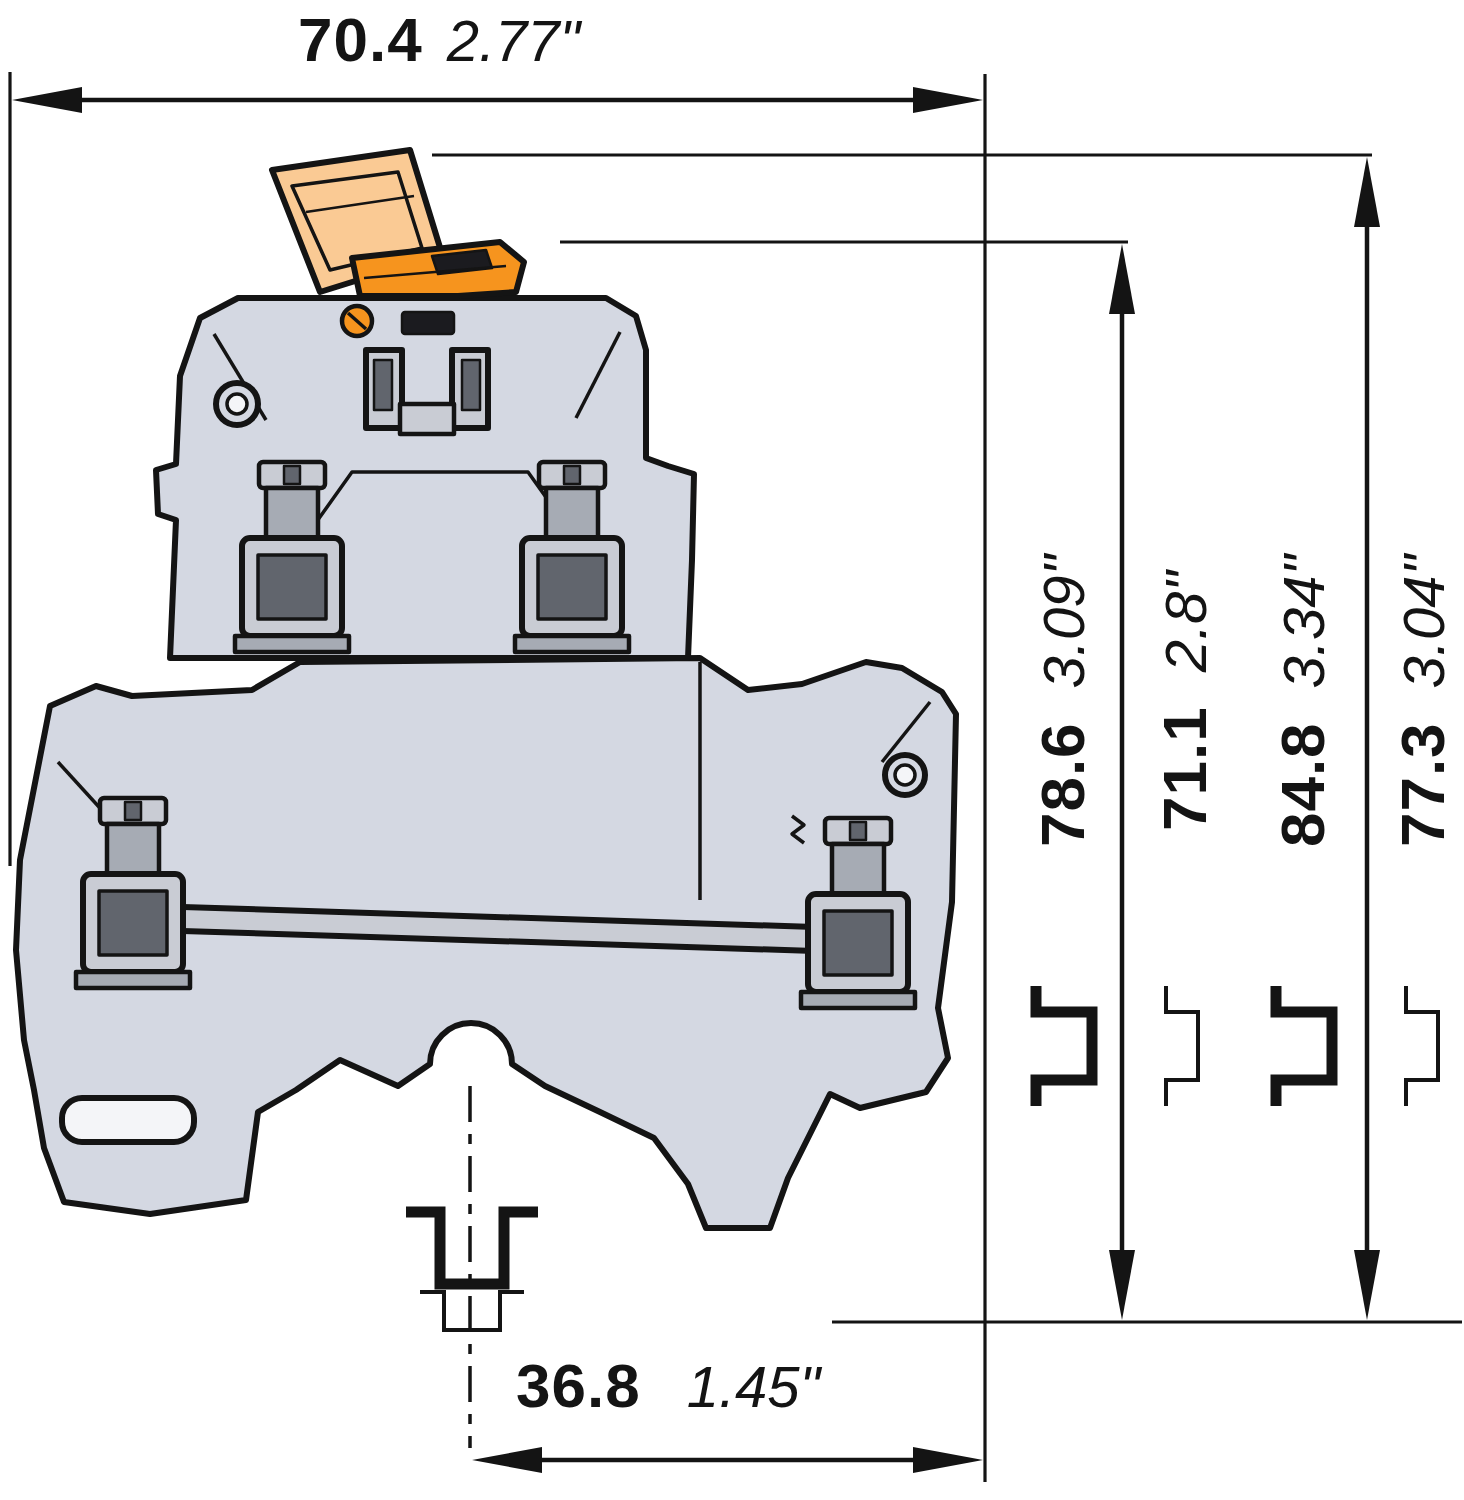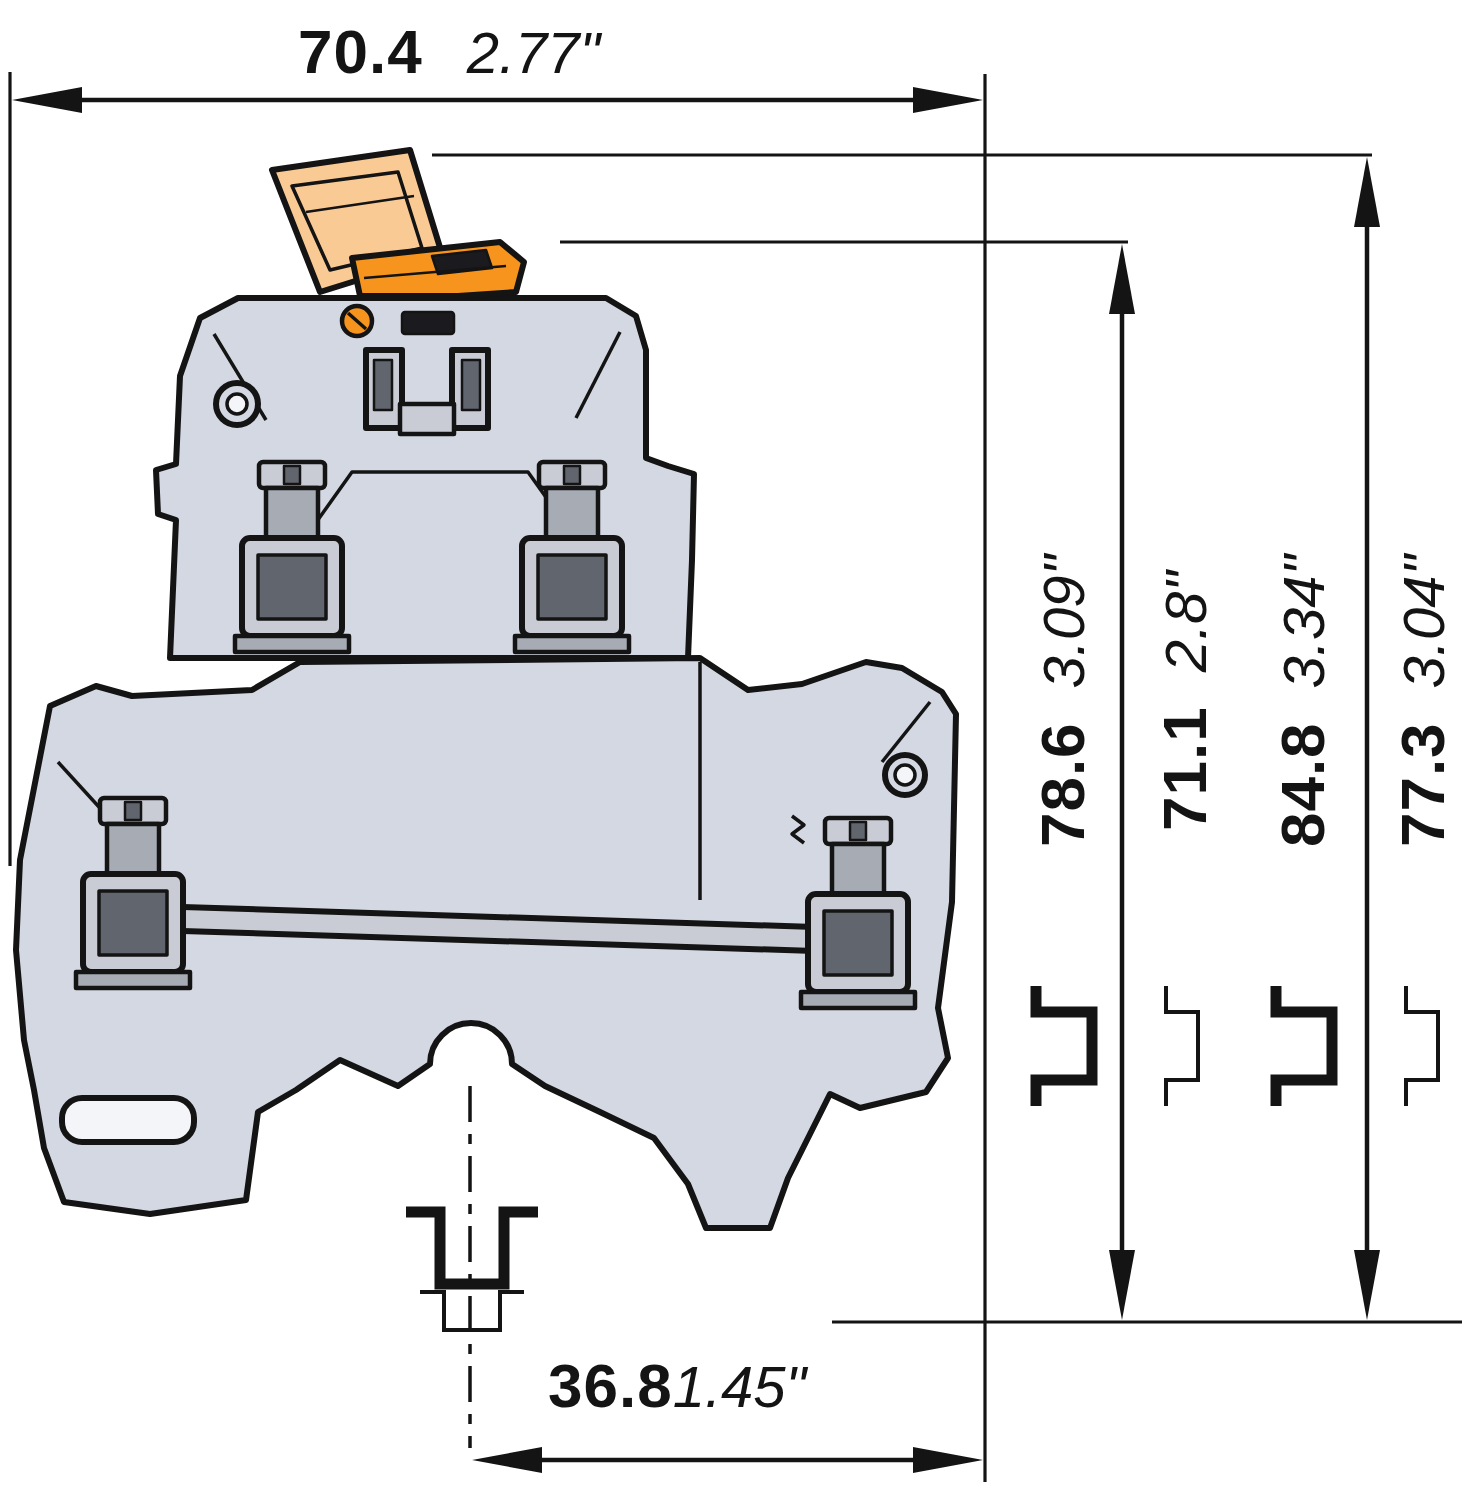--- a/index.html
+++ b/index.html
@@ -157,21 +157,21 @@
       <path class="railS" d="M 1036 986 V 1012 H 1092 V 1080 H 1036 V 1106"></path>
       <path class="railT" d="M 1166 986 V 1012 H 1198 V 1080 H 1166 V 1106"></path>
       <path class="railS" d="M 1276 986 V 1012 H 1332 V 1080 H 1276 V 1106"></path>
       <path class="railT" d="M 1406 986 V 1012 H 1438 V 1080 H 1406 V 1106"></path>
 
       <path class="railS" d="M 406 1212 H 440 V 1284 H 504 V 1212 H 538"></path>
       <path class="railT" d="M 420 1292 H 444 V 1330 H 500 V 1292 H 524"></path>
     </g>
   </svg>
 
-  <div class="dim-label" style="left:298px;top:16px;gap:44px">
+  <div class="dim-label" style="left:298px;top:4px;gap:24px">
     <span class="metric">70.4</span>
     <span class="inches">2.77"</span>
   </div>
 
   <div class="dim-label vlabel" style="left:824px;top:664px">
     <span class="metric">78.6</span>
     <span class="inches">3.09"</span>
   </div>
 
   <div class="dim-label vlabel" style="left:946px;top:664px">
@@ -182,18 +182,18 @@
   <div class="dim-label vlabel" style="left:1064px;top:664px">
     <span class="metric">84.8</span>
     <span class="inches">3.34"</span>
   </div>
 
   <div class="dim-label vlabel" style="left:1184px;top:664px">
     <span class="metric">77.3</span>
     <span class="inches">3.04"</span>
   </div>
 
-  <div class="dim-label" style="left:548px;top:1350px;">
+  <div class="dim-label" style="left:516px;top:1350px;gap:46px">
     <span class="metric">36.8</span>
     <span class="inches">1.45"</span>
   </div>
 
 </div>
 
 </body></html>

